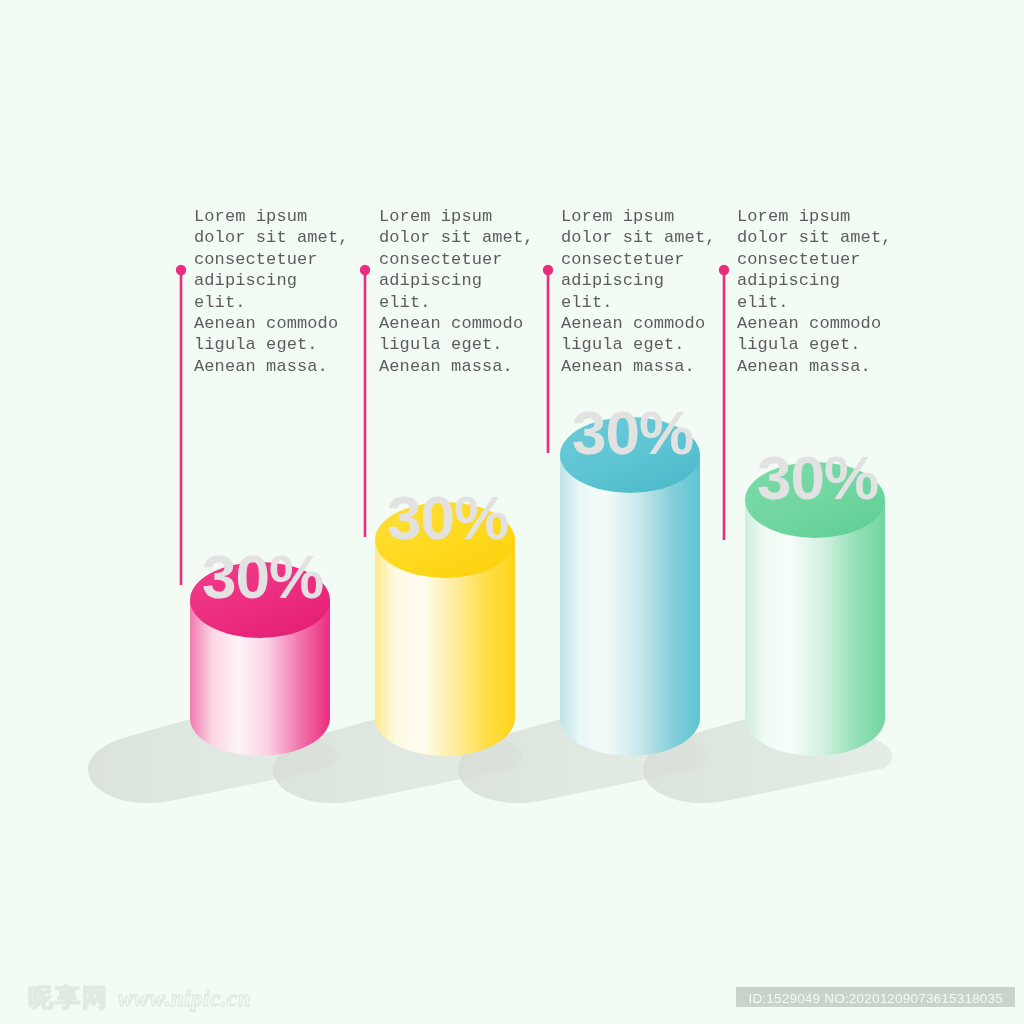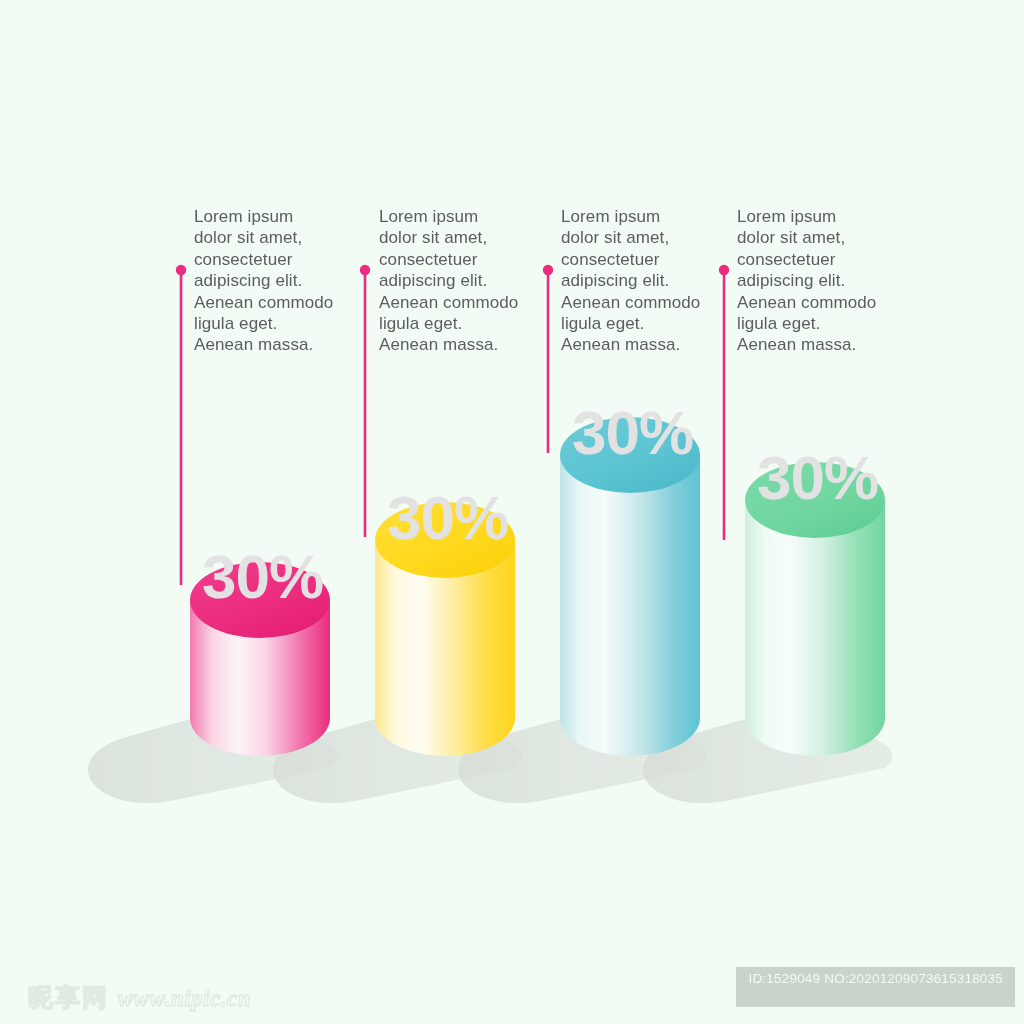--- a/index.html
+++ b/index.html
@@ -22,21 +22,21 @@
   }
   svg.infographic {
     position: absolute;
     left: 0; top: 0;
     width: 1024px;
     height: 1024px;
     display: block;
   }
   .desc-block {
     position: absolute;
-    font-family: Liberation Sans, sans-serif;
+    font-family: Liberation Mono, monospace;
     font-size: 17px;
     line-height: 21.4px;
     color: #5d5d5d;
     letter-spacing: 0.1px;
     white-space: pre-line;
   }
   .pct-label {
     position: absolute;
     font-family: "Liberation Sans", sans-serif;
     font-weight: bold;
@@ -75,21 +75,21 @@
     letter-spacing: 0.5px;
   }
   .id-strip {
     position: absolute;
     right: 9px;
     bottom: 17px;
     background: #c9d3c9;
     color: #f4faf4;
     font-family: "Liberation Sans", sans-serif;
     font-size: 13.5px;
-    padding: 5px 12px 22px 12px;
+    padding: 5px 12px 2px 12px;
     letter-spacing: 0.2px;
     line-height: 1;
     white-space: nowrap;
   }
 </style>
 </head>
 <body>
 
 <div id="stage">
 

